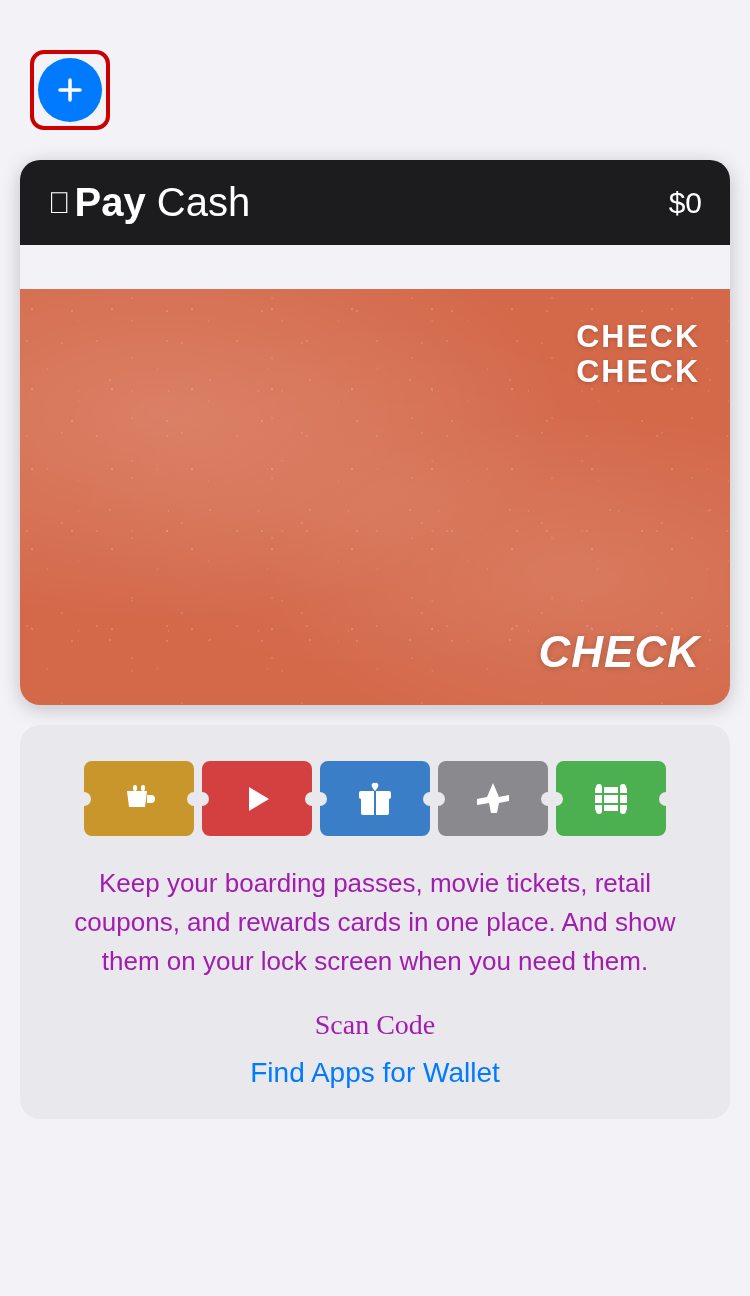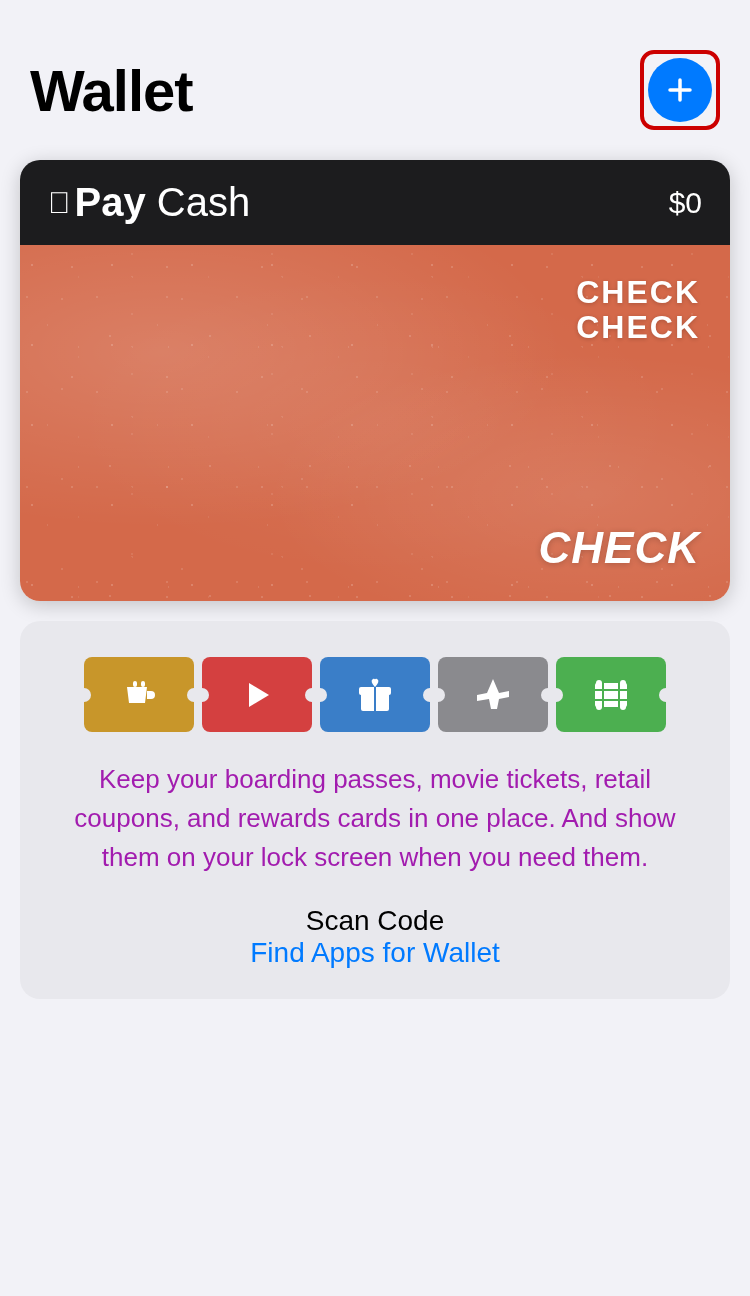--- a/index.html
+++ b/index.html
@@ -97,22 +97,23 @@
       font-weight: 500;
       color: white;
     }
 
     .visa-card {
       background-color: #d4694a;
       background-image: radial-gradient(ellipse at 20% 30%, rgba(255,255,255,0.15) 0%, transparent 50%),
                         radial-gradient(ellipse at 80% 70%, rgba(255,255,255,0.1) 0%, transparent 40%),
                         radial-gradient(ellipse at 50% 50%, rgba(255,255,255,0.05) 0%, transparent 60%);
       position: relative;
-      height: 356px;
+      height: 416px;
       overflow: hidden;
+      margin-top: 44px;
     }
 
     .visa-card::before {
       content: '';
       position: absolute;
       inset: 0;
       background-image: 
         radial-gradient(circle at 15% 25%, rgba(255,255,255,0.18) 1px, transparent 1px),
         radial-gradient(circle at 35% 60%, rgba(255,255,255,0.12) 1px, transparent 1px),
         radial-gradient(circle at 55% 20%, rgba(255,255,255,0.15) 1px, transparent 1px),
@@ -213,39 +214,40 @@
       color: #a21caf;
       text-align: center;
       line-height: 1.5;
       margin-bottom: 28px;
     }
 
     .scan-code-link {
       display: block;
       text-align: center;
       font-size: 28px;
-      color: #000000;
+      color: #a21caf;
       text-decoration: none;
+      margin-bottom: 16px;
       font-weight: 400;
+      font-family: Liberation Serif, serif;
     }
 
     .find-apps-link {
       display: block;
       text-align: center;
       font-size: 28px;
       color: #007aff;
       text-decoration: none;
       font-weight: 400;
     }
   </style>
 </head>
 <body>
 
 <div class="header">
-  <h1 class="header-title">Wallet</h1>
   <div class="add-button-wrapper">
     <button class="add-button">
       <svg viewBox="0 0 32 32" fill="none" xmlns="http://www.w3.org/2000/svg">
         <line x1="16" y1="6" x2="16" y2="26" stroke="white" stroke-width="3.5" stroke-linecap="round"></line>
         <line x1="6" y1="16" x2="26" y2="16" stroke="white" stroke-width="3.5" stroke-linecap="round"></line>
       </svg>
     </button>
   </div>
 </div>
 

